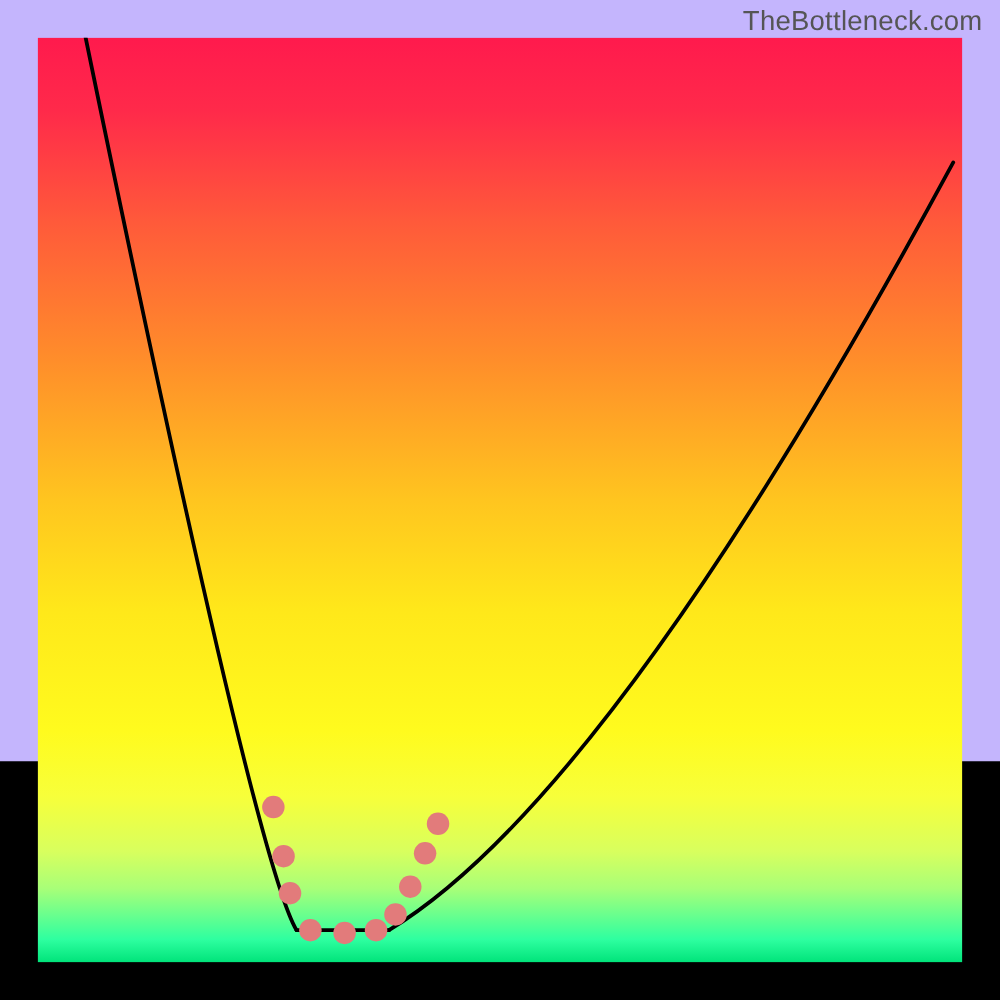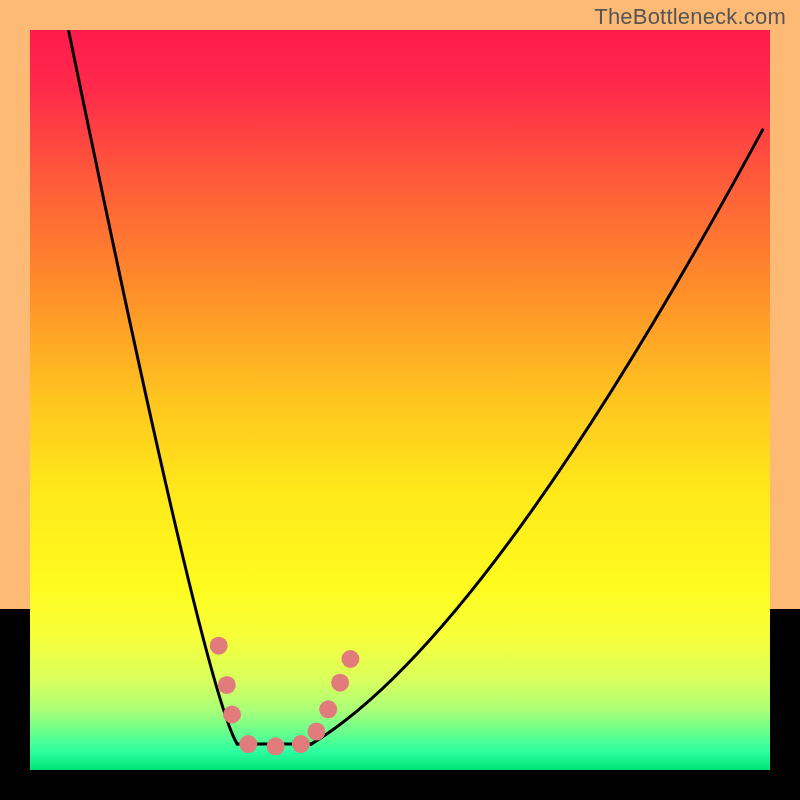--- a/index.html
+++ b/index.html
@@ -1,21 +1,21 @@
 <!DOCTYPE html>
 <html><head>
   <meta charset="utf-8">
   <style>
     * { margin: 0; padding: 0; box-sizing: border-box; }
     html, body { width: 800px; height: 800px; overflow: hidden; background: #000; }
     .frame {
       position: absolute;
       top: 0; left: 0;
       width: 800px; height: 609px;
-      background: #fdba74;
+      background: #c4b5fd;
       text-align: right;
     }
     .watermark {
       position: absolute;
       top: 4px;
       right: 14px;
       font-family: Arial, Helvetica, sans-serif;
       font-size: 22px;
       color: #555;
       font-weight: 400;

